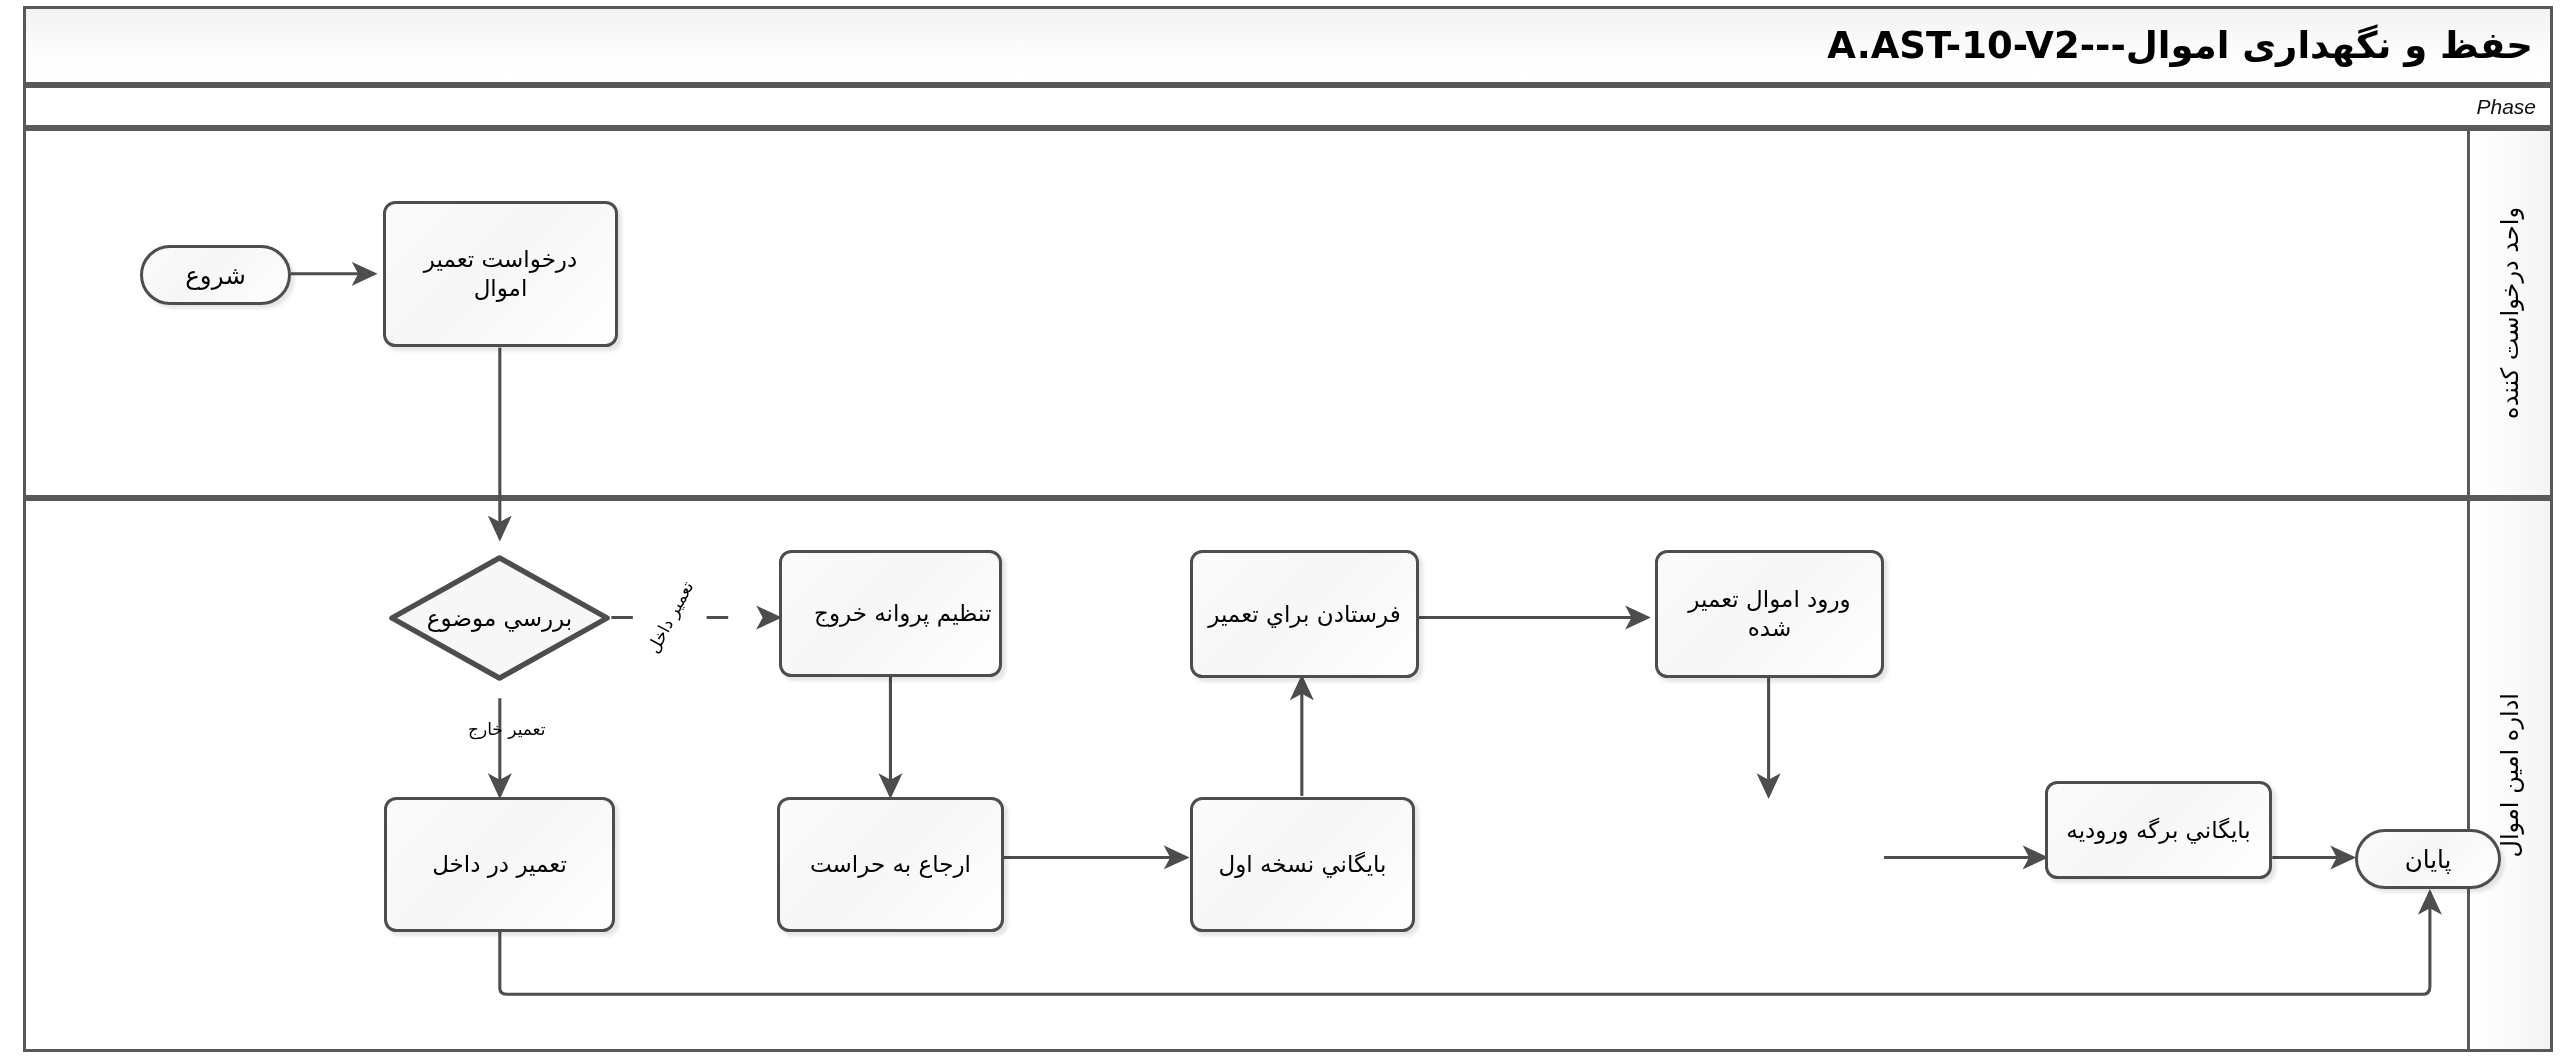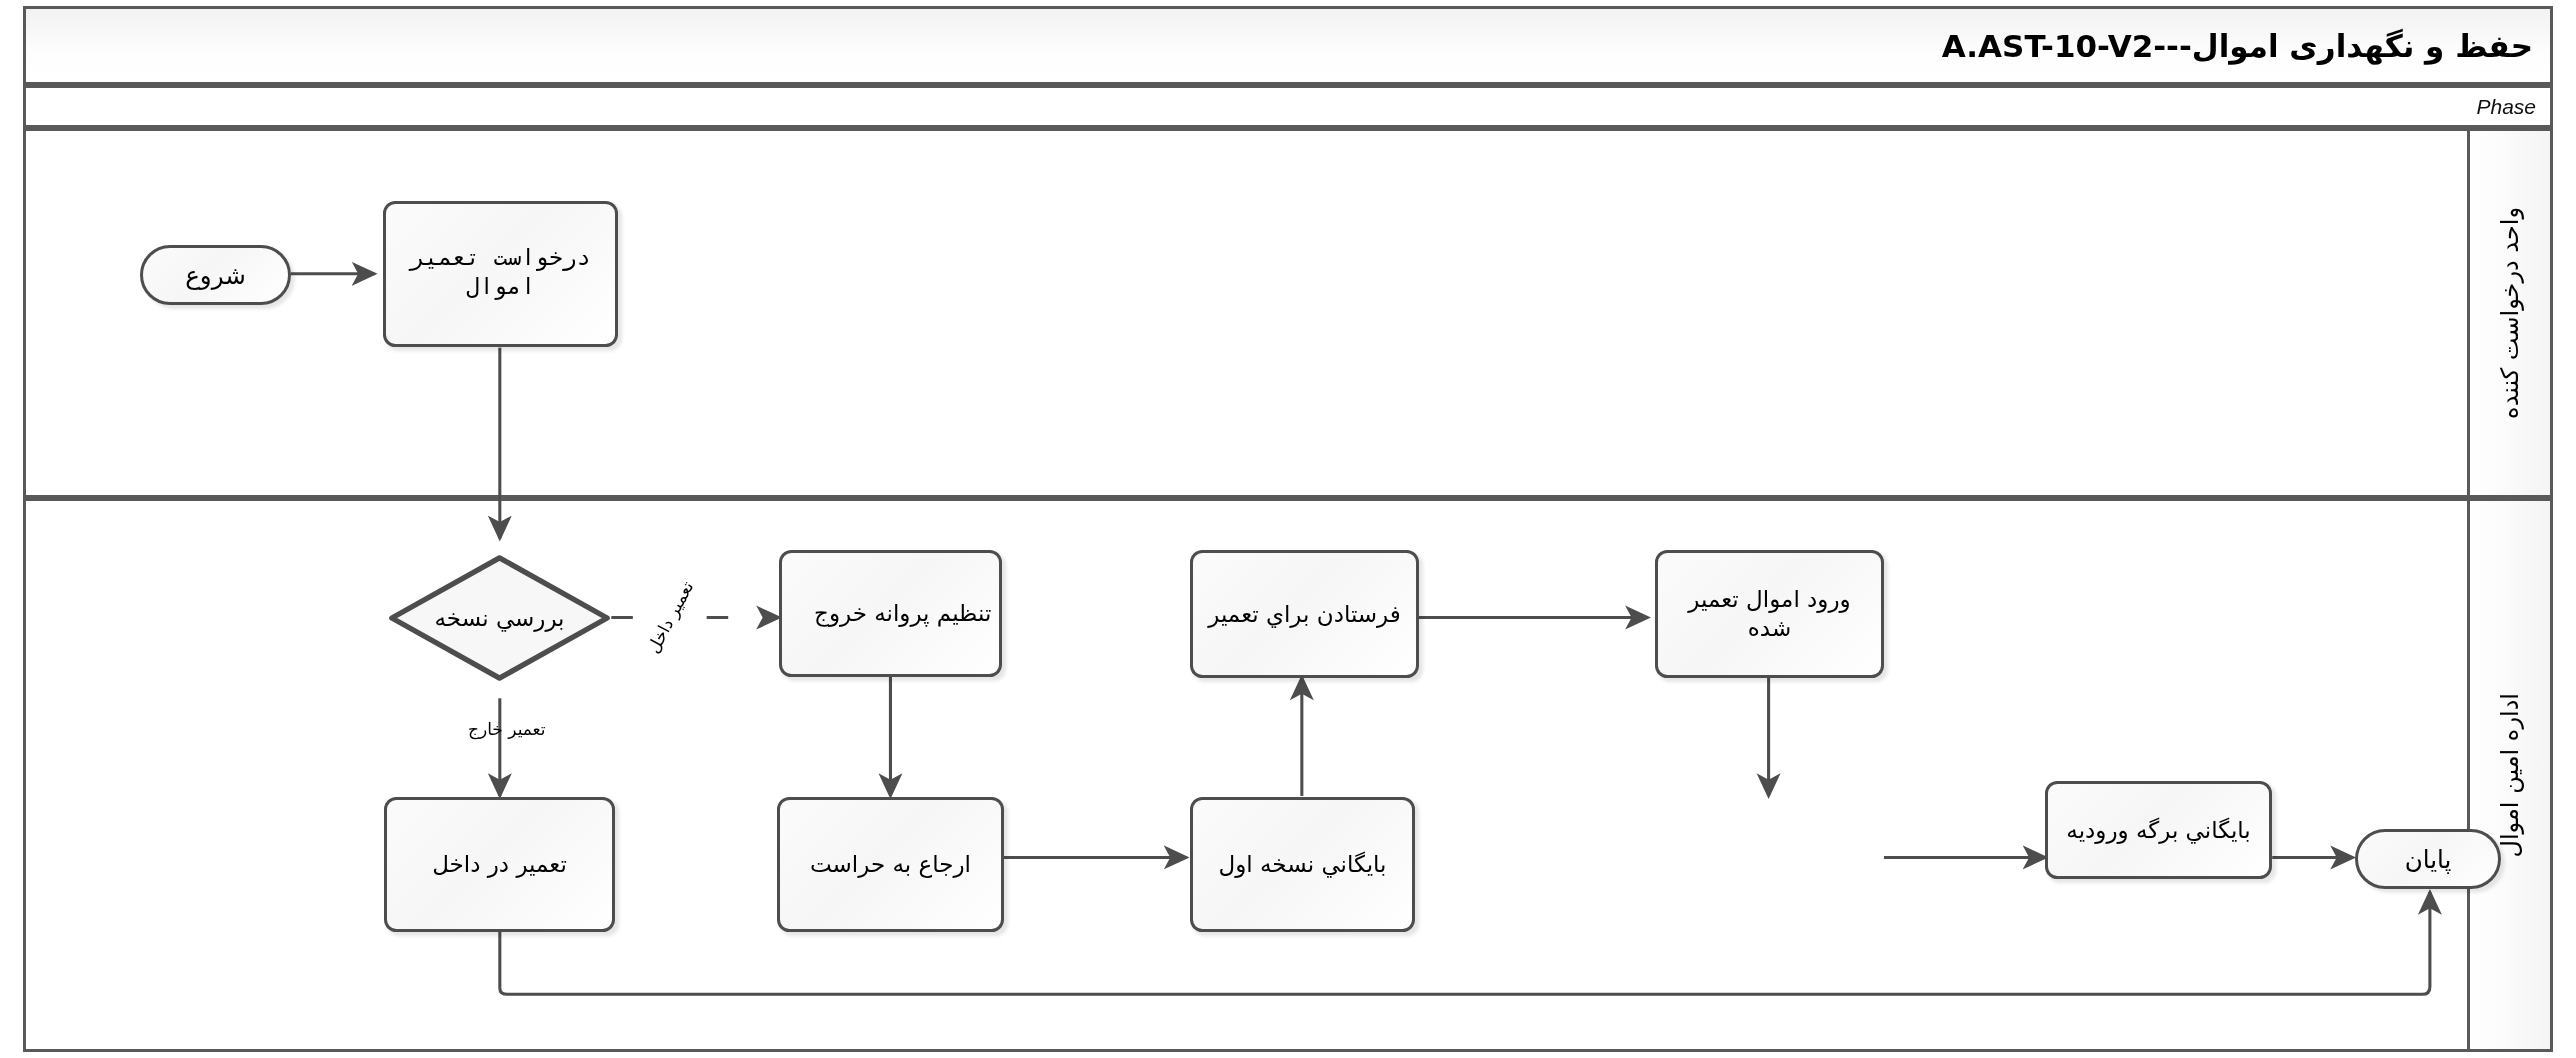--- a/index.html
+++ b/index.html
@@ -42,21 +42,21 @@
     height: 79px;
     box-sizing: border-box;
     border: 3.8px solid #595959;
     background: linear-gradient(to bottom, #f2f2f2 0%, #fdfdfd 60%, #ffffff 100%);
     display: flex;
     align-items: center;
     direction: rtl;
   }
   .pool-title {
     padding-right: 17px;
-    font-size: 31px;
+    font-size: 37px;
     font-weight: bold;
     color: #000000;
     letter-spacing: 0px;
     white-space: nowrap;
     font-family: "DejaVu Sans", "Liberation Sans", sans-serif;
   }
 
   
   .phase-strip {
     position: absolute;
@@ -237,29 +237,29 @@
   <div class="lane lane-2">
     <div class="lane-header">
       <span class="lane-label">اداره امین اموال</span>
     </div>
   </div>
 
   <div class="node event" style="left:140px; top:245px; width:151px; height:60px;">
     <span>شروع</span>
   </div>
 
-  <div class="node task" style="left:383px; top:201px; width:235px; height:146px;font-family:Liberation Mono, monospace;">
+  <div class="node task" style="left:383px; top:201px; width:235px; height:146px;">
     <span>درخواست تعمیر اموال</span>
   </div>
 
   <div class="node gateway" style="left:388px; top:554px; width:223px; height:128px;">
     <svg class="gw-shape" viewBox="0 0 290 166" preserveAspectRatio="none">
       <polygon points="145,5 285,83 145,161 5,83" fill="#f7f7f7" stroke="#4d4d4d" stroke-width="7" stroke-linejoin="round"></polygon>
     </svg>
-    <span class="gw-text">بررسي نسخه</span>
+    <span class="gw-text">بررسي موضوع</span>
   </div>
 
   <div class="node task" style="left:779px; top:550px; width:223px; height:127px;padding-left:32px;">
     <span>تنظیم پروانه خروج</span>
   </div>
 
   <div class="node task" style="left:1190px; top:550px; width:229px; height:128px;">
     <span>فرستادن براي تعمیر</span>
   </div>
 

